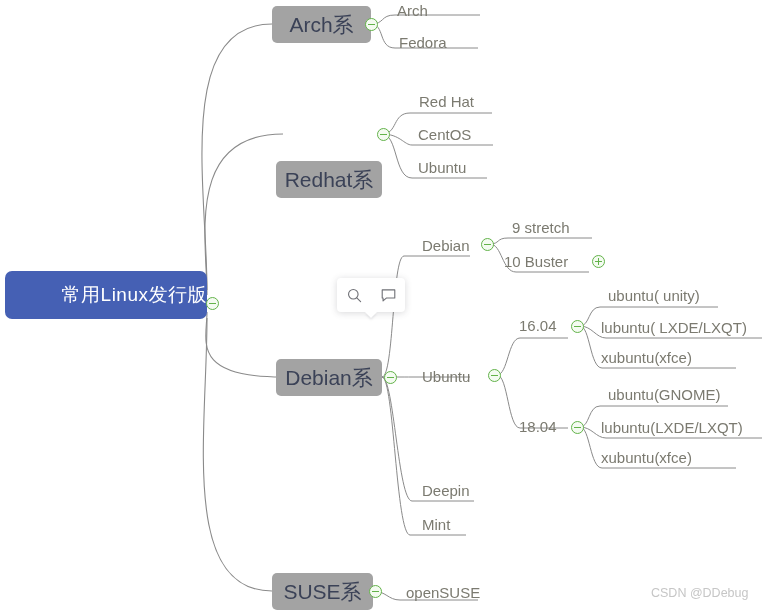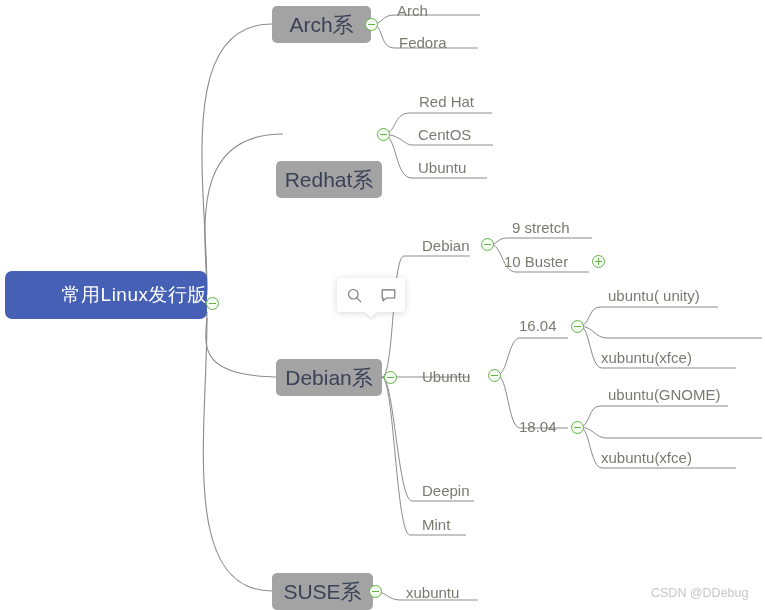--- a/index.html
+++ b/index.html
@@ -243,50 +243,56 @@
   <div class="badge" style="left:488px; top:369px;"></div>
 
   <div class="leaf-node" style="left:519px; top:318px;">
     <span>16.04</span>
   </div>
   <div class="badge" style="left:571px; top:320px;"></div>
 
   <div class="leaf-node" style="left:608px; top:288px;">
     <span>ubuntu( unity)</span>
   </div>
+  <div class="leaf-node" style="left:601px; top:320px;">
+    <span>lubuntu( LXDE/LXQT)</span>
+  </div>
   <div class="leaf-node" style="left:601px; top:350px;">
     <span>xubuntu(xfce)</span>
   </div>
 
   <div class="leaf-node" style="left:519px; top:419px;">
     <span>18.04</span>
   </div>
   <div class="badge" style="left:571px; top:421px;"></div>
 
   <div class="leaf-node" style="left:608px; top:387px;">
     <span>ubuntu(GNOME)</span>
   </div>
+  <div class="leaf-node" style="left:601px; top:420px;">
+    <span>lubuntu(LXDE/LXQT)</span>
+  </div>
   <div class="leaf-node" style="left:601px; top:450px;">
     <span>xubuntu(xfce)</span>
   </div>
 
   <div class="leaf-node" style="left:422px; top:483px;">
     <span>Deepin</span>
   </div>
   <div class="leaf-node" style="left:422px; top:517px;">
     <span>Mint</span>
   </div>
 
   <div class="branch-node" style="left:272px; top:573px; width:101px; height:37px;">
     <span>SUSE系</span>
   </div>
   <div class="badge" style="left:369px; top:585px;"></div>
 
   <div class="leaf-node" style="left:406px; top:585px;">
-    <span>xubuntu</span>
+    <span>openSUSE</span>
   </div>
 
   <div class="popover" style="left:337px; top:278px;">
     <div class="popover-btn">
       <svg width="17" height="17" viewBox="0 0 20 20" fill="none">
         <circle cx="8.6" cy="8.6" r="5.6" stroke="#6f7076" stroke-width="1.3"></circle>
         <line x1="12.7" y1="12.7" x2="17.2" y2="17.2" stroke="#6f7076" stroke-width="1.3" stroke-linecap="round"></line>
       </svg>
     </div>
     <div class="popover-btn">

